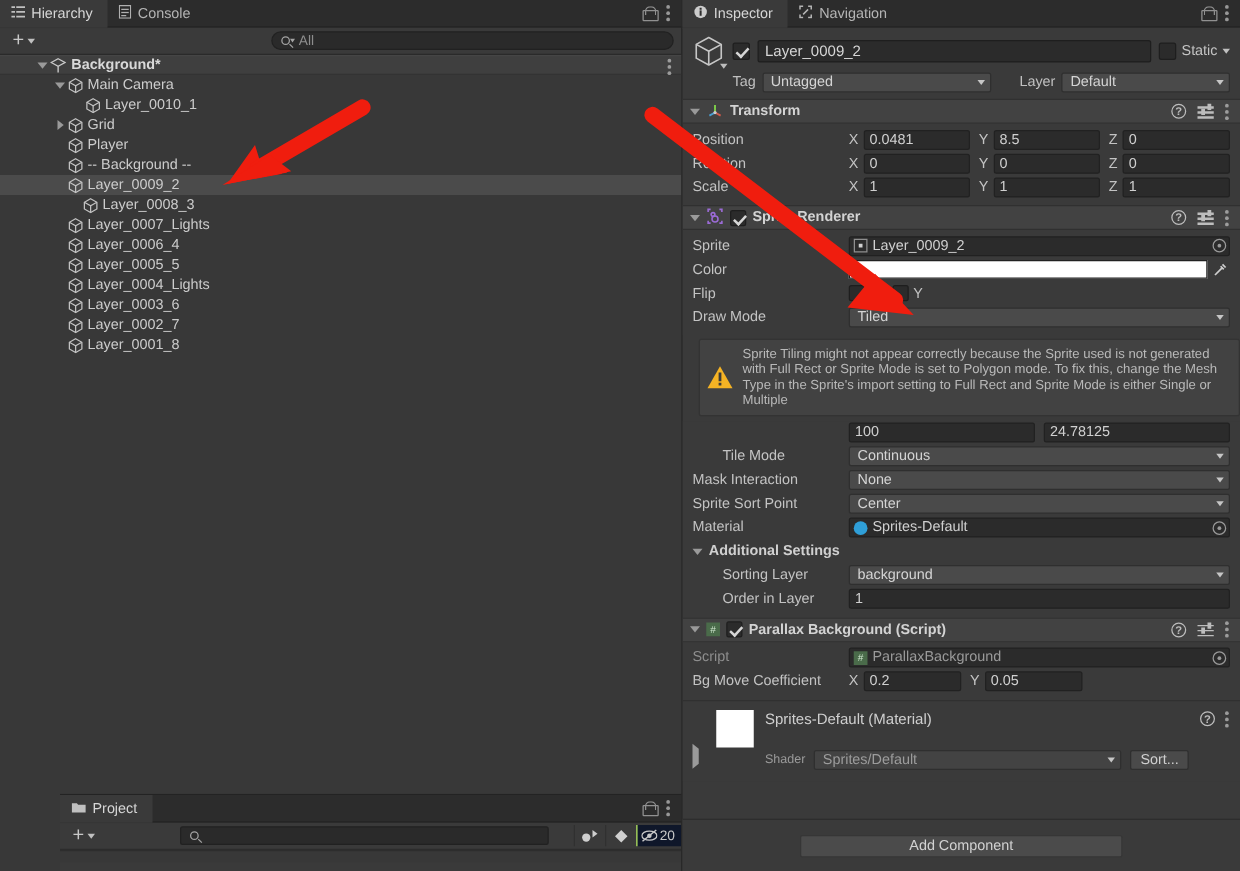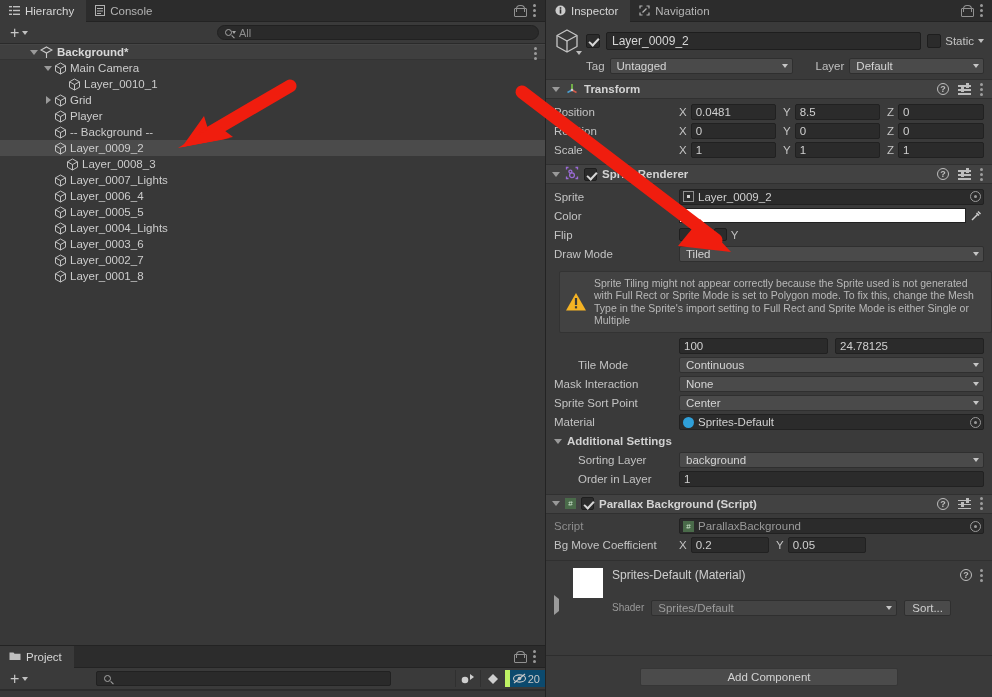--- a/index.html
+++ b/index.html
@@ -77,25 +77,25 @@
 
   .foldout { width: 12px; flex:none; display:flex; align-items:center; justify-content:center; }
   .tri-dn { width:0;height:0;border-left:4px solid transparent;border-right:4px solid transparent;border-top:5px solid #9a9a9a; }
   .tri-rt { width:0;height:0;border-top:4px solid transparent;border-bottom:4px solid transparent;border-left:5px solid #9a9a9a; }
 
   .go-icon { width:13px;height:13px;flex:none;margin-right:3px;position:relative; }
   .go-icon svg { display:block; }
   .scene-icon { width:13px;height:13px;flex:none;margin-right:4px; }
 
   
-  #project { height: 52px; background:#3a3a3a; border-top:1px solid #232323; }
+  #project { height: 62px; background:#3a3a3a; border-top:1px solid #232323;margin-left:48px; }
   .p-toolbar { height:22px; background:#3a3a3a; display:flex; align-items:center; padding:0 0 0 6px; gap:6px; border-bottom:1px solid #2c2c2c;}
   .p-tools { margin-left:auto; display:flex; align-items:stretch; height:17px; }
   .p-tool { width:25px; display:flex; align-items:center; justify-content:center; border-left:1px solid #303030; }
-  .badge-20 { display:flex; align-items:center; gap:2px; padding:0 5px 0 3px; background:#0c4a6e; border-left:5px solid #bef264; font-size:11px; color:#c8c8c8;}
+  .badge-20 { display:flex; align-items:center; gap:2px; padding:0 5px 0 3px; background:#0f172a; border-left:1px solid #bef264; font-size:11px; color:#c8c8c8;}
   #project-content { height:10px; background:#383838; border-top:1px solid #2d2d2d;}
 
   
   #right { width: 447px; height: 697px; display:flex; flex-direction:column; background:#3a3a3a; border-left:1px solid #232323;}
   #insp-scroll { flex:1; overflow:hidden; }
 
   .obj-header { background:#3a3a3a; padding: 6px 8px 5px 8px; }
   .obj-row1 { display:flex; align-items:center; gap:6px; }
   .cube-big { width:26px;height:26px;flex:none;position:relative; }
   .cube-big .mini-caret{position:absolute;right:-2px;bottom:-1px;width:0;height:0;border-left:3px solid transparent;border-right:3px solid transparent;border-top:4px solid #bdbdbd;}

